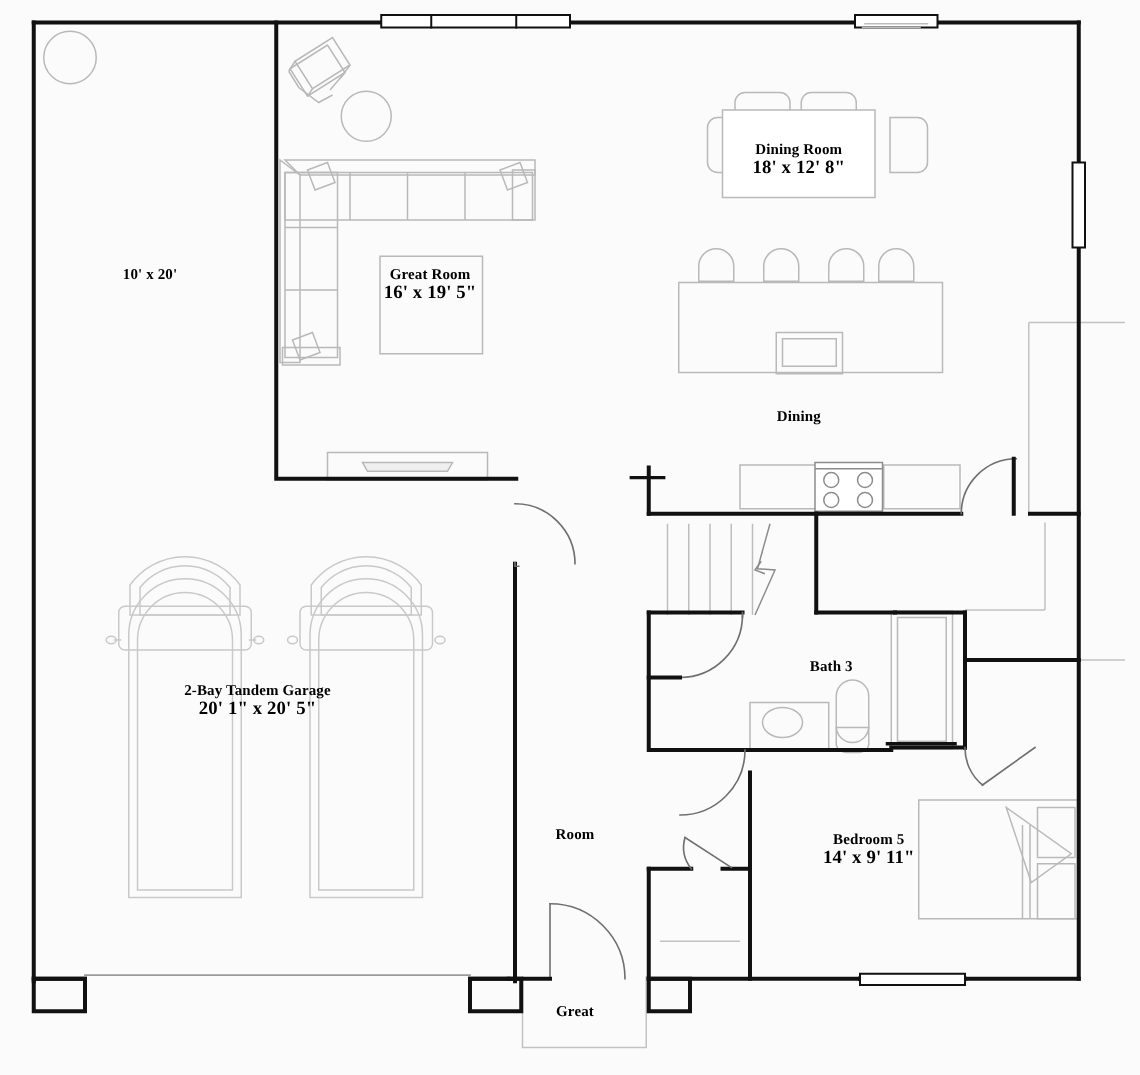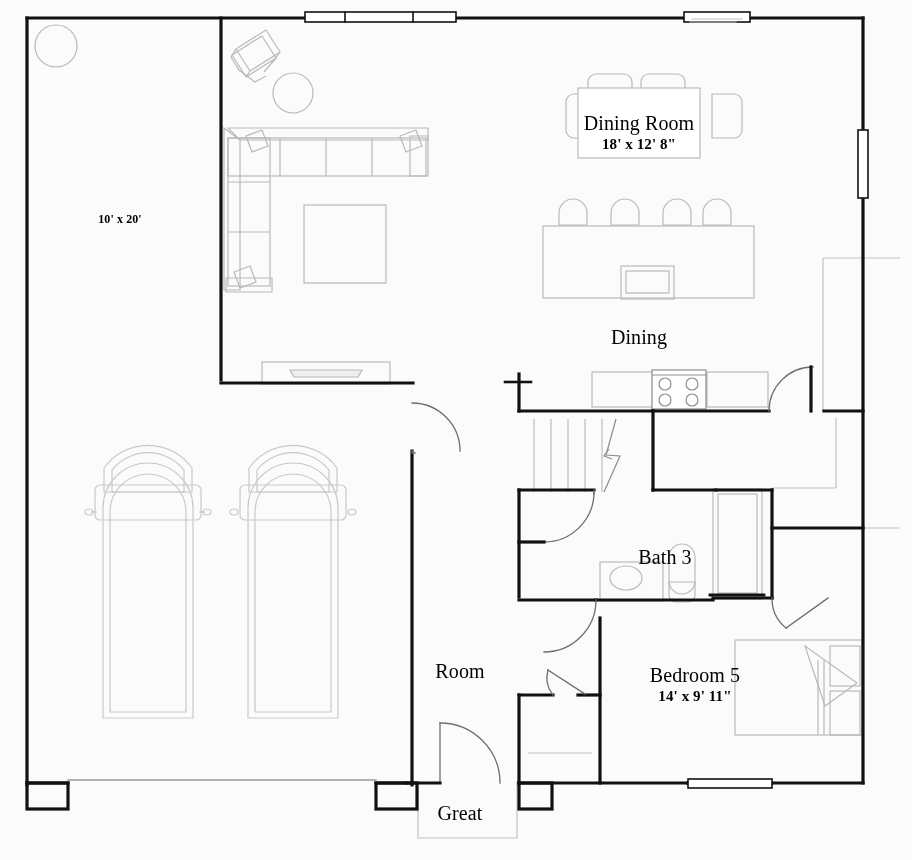--- a/index.html
+++ b/index.html
@@ -28,22 +28,22 @@
     text-align: center;
     color: #000000;
     font-family: "Liberation Serif", "DejaVu Serif", serif;
     font-weight: bold;
     line-height: 1.18;
     white-space: nowrap;
     user-select: none;
   }
   .room-label .lbl-name {
     display: block;
-    font-size: 20px;
-    font-weight: normal;
+    font-size: 12px;
+    font-weight: bold;
     letter-spacing: 0.1px;
   }
   .room-label .lbl-dims {
     display: block;
     font-size: 15px;
     font-weight: bold;
     letter-spacing: 0.1px;
   }
   .label-dim-only .lbl-dims {
     font-size: 12px;
@@ -318,32 +318,40 @@
       </g>
 
     </g>
 
   </svg>
 
   <div class="room-label label-dim-only" style="left:60px; top:212px; width:120px;">
     <span class="lbl-dims">10' x 20'</span>
   </div>
 
+  <div class="room-label" style="left:274px; top:212px; width:140px;">
+    <span class="lbl-name">Great Room</span>
+    <span class="lbl-dims">16' x 19' 5"</span>
+  </div>
 
   <div class="room-label" style="left:568px; top:112px; width:142px;">
     <span class="lbl-name">Dining Room</span>
     <span class="lbl-dims">18' x 12' 8"</span>
   </div>
 
   <div class="room-label" style="left:579px; top:326px; width:120px;">
     <span class="lbl-name">Dining</span>
   </div>
 
-
-  <div class="room-label" style="left:615px; top:546px; width:100px;">
+  <div class="room-label" style="left:96px; top:545px; width:220px;">
+    <span class="lbl-name">2-Bay Tandem Garage</span>
+    <span class="lbl-dims">20' 1" x 20' 5"</span>
+  </div>
+
+  <div class="room-label" style="left:615px; top:526px; width:100px;">
     <span class="lbl-name">Bath 3</span>
   </div>
 
   <div class="room-label" style="left:625px; top:664px; width:140px;">
     <span class="lbl-name">Bedroom 5</span>
     <span class="lbl-dims">14' x 9' 11"</span>
   </div>
 
   <div class="room-label" style="left:410px; top:660px; width:100px;">
     <span class="lbl-name">Room</span>

